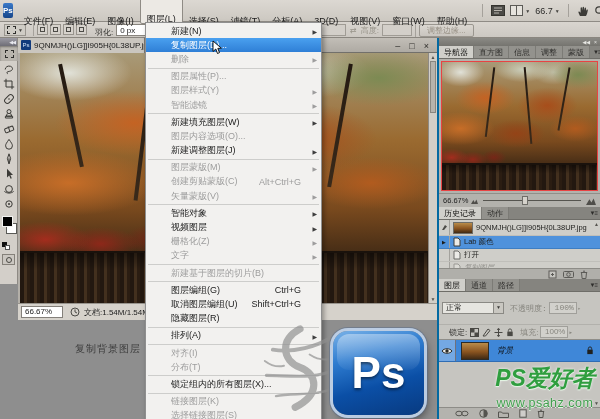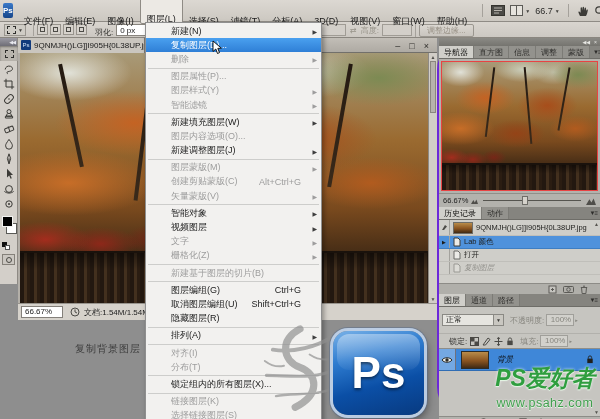--- a/index.html
+++ b/index.html
@@ -95,44 +95,44 @@
 
 .layer-menu{position:absolute;left:145px;top:22px;width:177px;z-index:10;background:#f2f1ef;border:1px solid #8f8f8f;box-shadow:2px 3px 5px rgba(0,0,0,.35);padding:1px 0;}
 .mi{position:relative;height:14.2px;display:flex;align-items:center;padding:0 9px 0 25px;color:#1c1c1c;white-space:nowrap;}
 .mi .ms{margin-left:auto;padding-right:11px;}
 .mi .ma{position:absolute;right:4px;top:50%;transform:translateY(-50%);font-size:6px;color:#3e3e3e;}
 .mi.dis,.mi.dis .ma{color:#9d9d9d;}
 .mi.hi{background:linear-gradient(#4aa0ef,#2f7fd6);color:#fff;}
 .msep{height:1px;background:#cdcdcb;margin:1px 2px;}
 
 
-.dock{position:absolute;left:437px;top:38px;width:163px;height:381px;background:#737373;border-left:2px solid #6d28d9;z-index:2;font-size:8px;border-radius:32px;}
+.dock{position:absolute;left:437px;top:38px;width:163px;height:381px;background:#737373;border-left:2px solid #0369a1;z-index:2;font-size:8px;}
 .dockhead{height:8px;background:linear-gradient(#8b8a85,#75746f);color:#e6e6e2;font-size:5px;line-height:8px;text-align:right;padding-right:3px;display:flex;justify-content:flex-end;gap:4px;align-items:center;}
 .ptabs{height:13px;background:#85847f;display:flex;align-items:stretch;border-bottom:1px solid #6e6d68;}
 .ptab{padding:0 5px;line-height:13px;background:#93928d;color:#302f2d;border-right:1px solid #7c7b76;white-space:nowrap;}
 .ptab.on{background:#d0cfca;color:#121210;}
 .pmenu{margin-left:auto;padding:0 3px;color:#2e2d2b;font-size:6px;line-height:13px;letter-spacing:-1px;}
 .navbody{position:relative;height:134px;background:#b3b2ad;}
 .navthumb{position:absolute;inset:3px;outline:1px solid #e84343;}
 .navzoom{height:14px;background:#b3b2ad;border-top:1px solid #908f8a;display:flex;align-items:center;gap:3px;padding:0 4px;font-size:7.5px;color:#222;}
 .sl-track{flex:1;height:1px;background:#55544f;position:relative;margin:0 2px;}
 .sl-thumb{position:absolute;left:40%;top:-4px;width:6px;height:9px;background:#d5d2cb;border:1px solid #6e6d68;}
-.histbody{height:63px;background:#cfcec9;overflow:hidden;position:relative;}
+.histbody{height:48px;background:#cfcec9;overflow:hidden;position:relative;}
 .hrow{display:flex;align-items:center;height:13px;border-bottom:1px solid #c0bfba;}
 .hrow.snap{height:16px;}
 .hgut{flex:0 0 11px;align-self:stretch;border-right:1px solid #a3a29d;display:flex;align-items:center;justify-content:center;color:#1c1c1a;font-size:5px;}
 .hthumb{width:20px;height:12px;margin:0 3px;border:1px solid #6e6d68;}
 .hic{margin:0 3px;}
 .hname{white-space:nowrap;font-size:7.5px;color:#1e1e1c;}
 .hrow.sel{background:#4f92dc;border-bottom-color:#3e7ec2;}
 .hrow.future{color:#93928d;font-style:italic;}
 .hrow.future .hname{color:#93928d;}
 .histfoot{height:11px;background:#b0afaa;border-top:1px solid #8d8c87;display:flex;align-items:center;justify-content:flex-end;gap:6px;padding-right:12px;}
 .hscr{position:absolute;right:1px;top:1px;font-size:5px;color:#55544f;}
-.layctl{height:27px;background:#c6c5c0;display:flex;align-items:center;padding:13px 3px;border-bottom:1px solid #b2b1ac;}
+.layctl{height:33px;background:#c6c5c0;display:flex;align-items:center;padding:13px 3px;border-bottom:1px solid #b2b1ac;font-family:Liberation Mono, monospace;}
 .combo{width:52px;height:12px;background:#e6e5e0;border:1px solid #8a8984;line-height:10px;padding-left:3px;color:#1e1e1c;}
 .combobtn{width:10px;height:12px;background:#c9c7c1;border:1px solid #8a8984;border-left:0;font-size:5px;text-align:center;line-height:11px;color:#3c3b38;}
 .graylab{color:#87867f;margin-left:6px;}
 .grayval{width:28px;height:12px;margin-left:2px;background:#d2d1cc;border:1px solid #a09f9a;color:#87867f;text-align:right;padding-right:2px;line-height:10px;}
 .spin{font-size:5px;color:#87867f;margin-left:1px;}
 .lockrow{height:15px;background:#c6c5c0;display:flex;align-items:center;padding:0 10px;border-bottom:1px solid #8f8e89;}
 .darklab{color:#33322f;}
 .lockic{margin-left:3px;display:flex;align-items:center;}
 .laylist{position:relative;height:67px;background:#c6c5c0;overflow:hidden;}
 .layrow{display:flex;align-items:center;height:22px;background:#3f87d8;border-bottom:1px solid #2f6db4;}
@@ -606,25 +606,25 @@
     <div class="msep"></div>
     <div class="mi">
         <span>智能对象</span>
         <span class="ma">▶</span>
       </div>
     <div class="mi">
         <span>视频图层</span>
         <span class="ma">▶</span>
       </div>
     <div class="mi dis">
+        <span>栅格化(Z)</span>
+        <span class="ma">▶</span>
+      </div>
+    <div class="mi dis">
         <span>文字</span>
-        <span class="ma">▶</span>
-      </div>
-    <div class="mi dis">
-        <span>栅格化(Z)</span>
         <span class="ma">▶</span>
       </div>
     <div class="msep"></div>
     <div class="mi dis">
         <span>新建基于图层的切片(B)</span>
       </div>
     <div class="msep"></div>
     <div class="mi">
         <span>图层编组(G)</span>
         <span class="ms">Ctrl+G</span>

